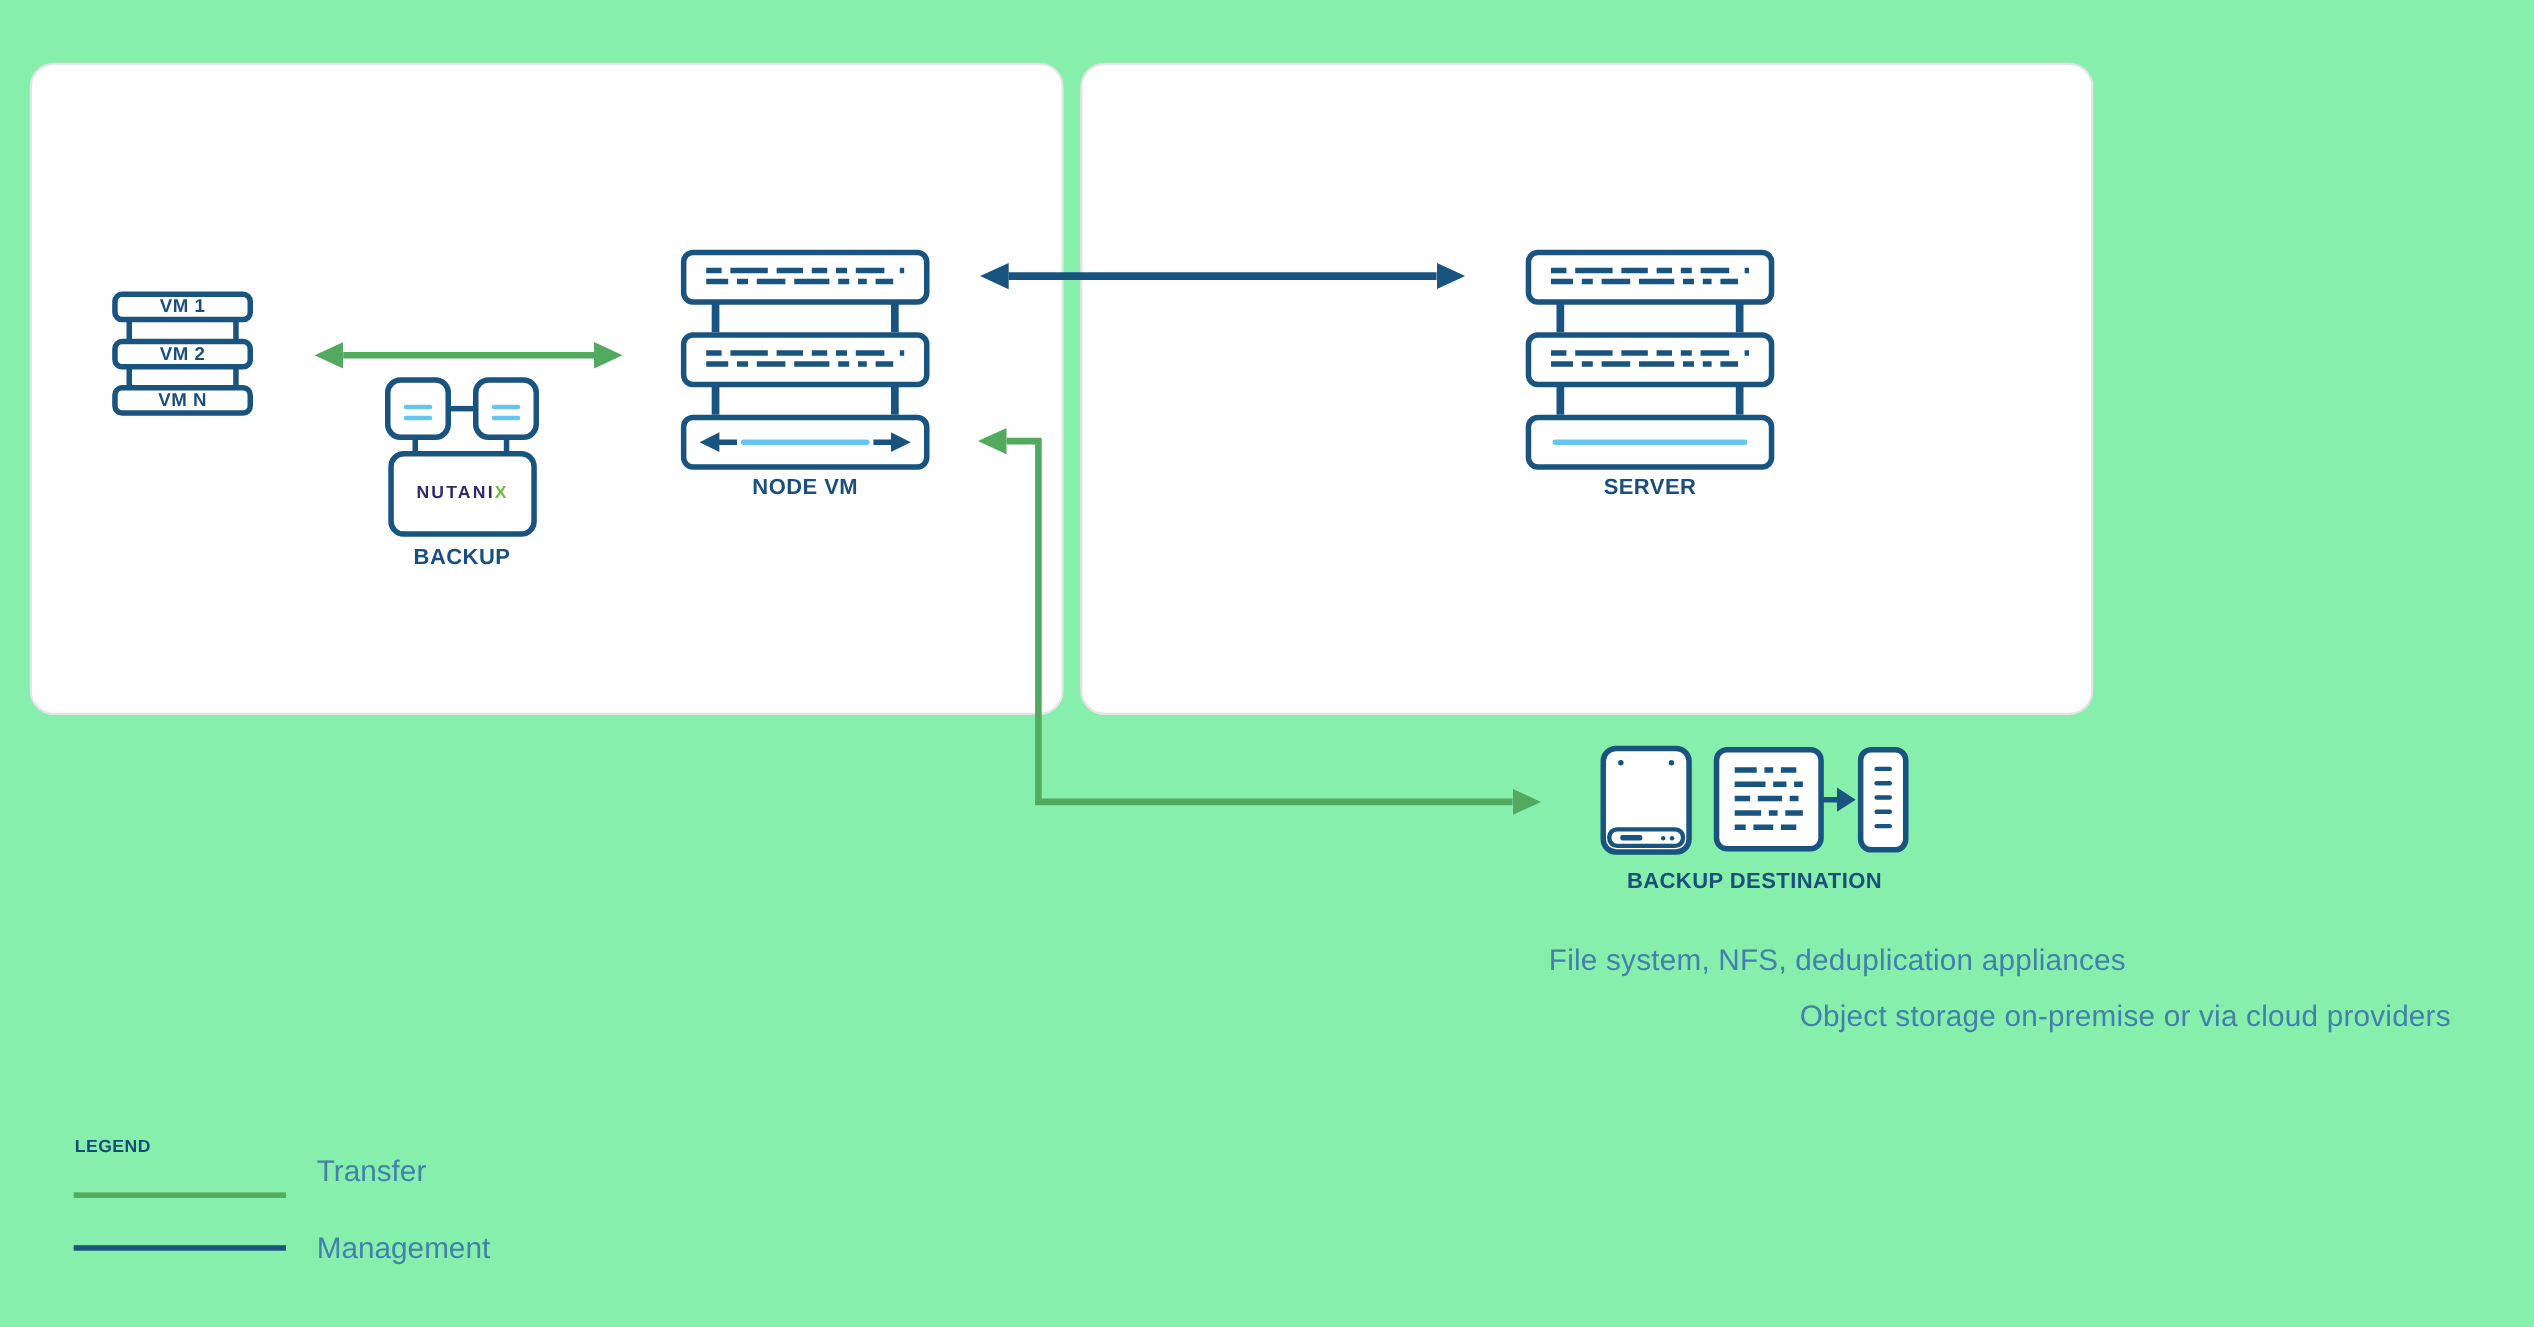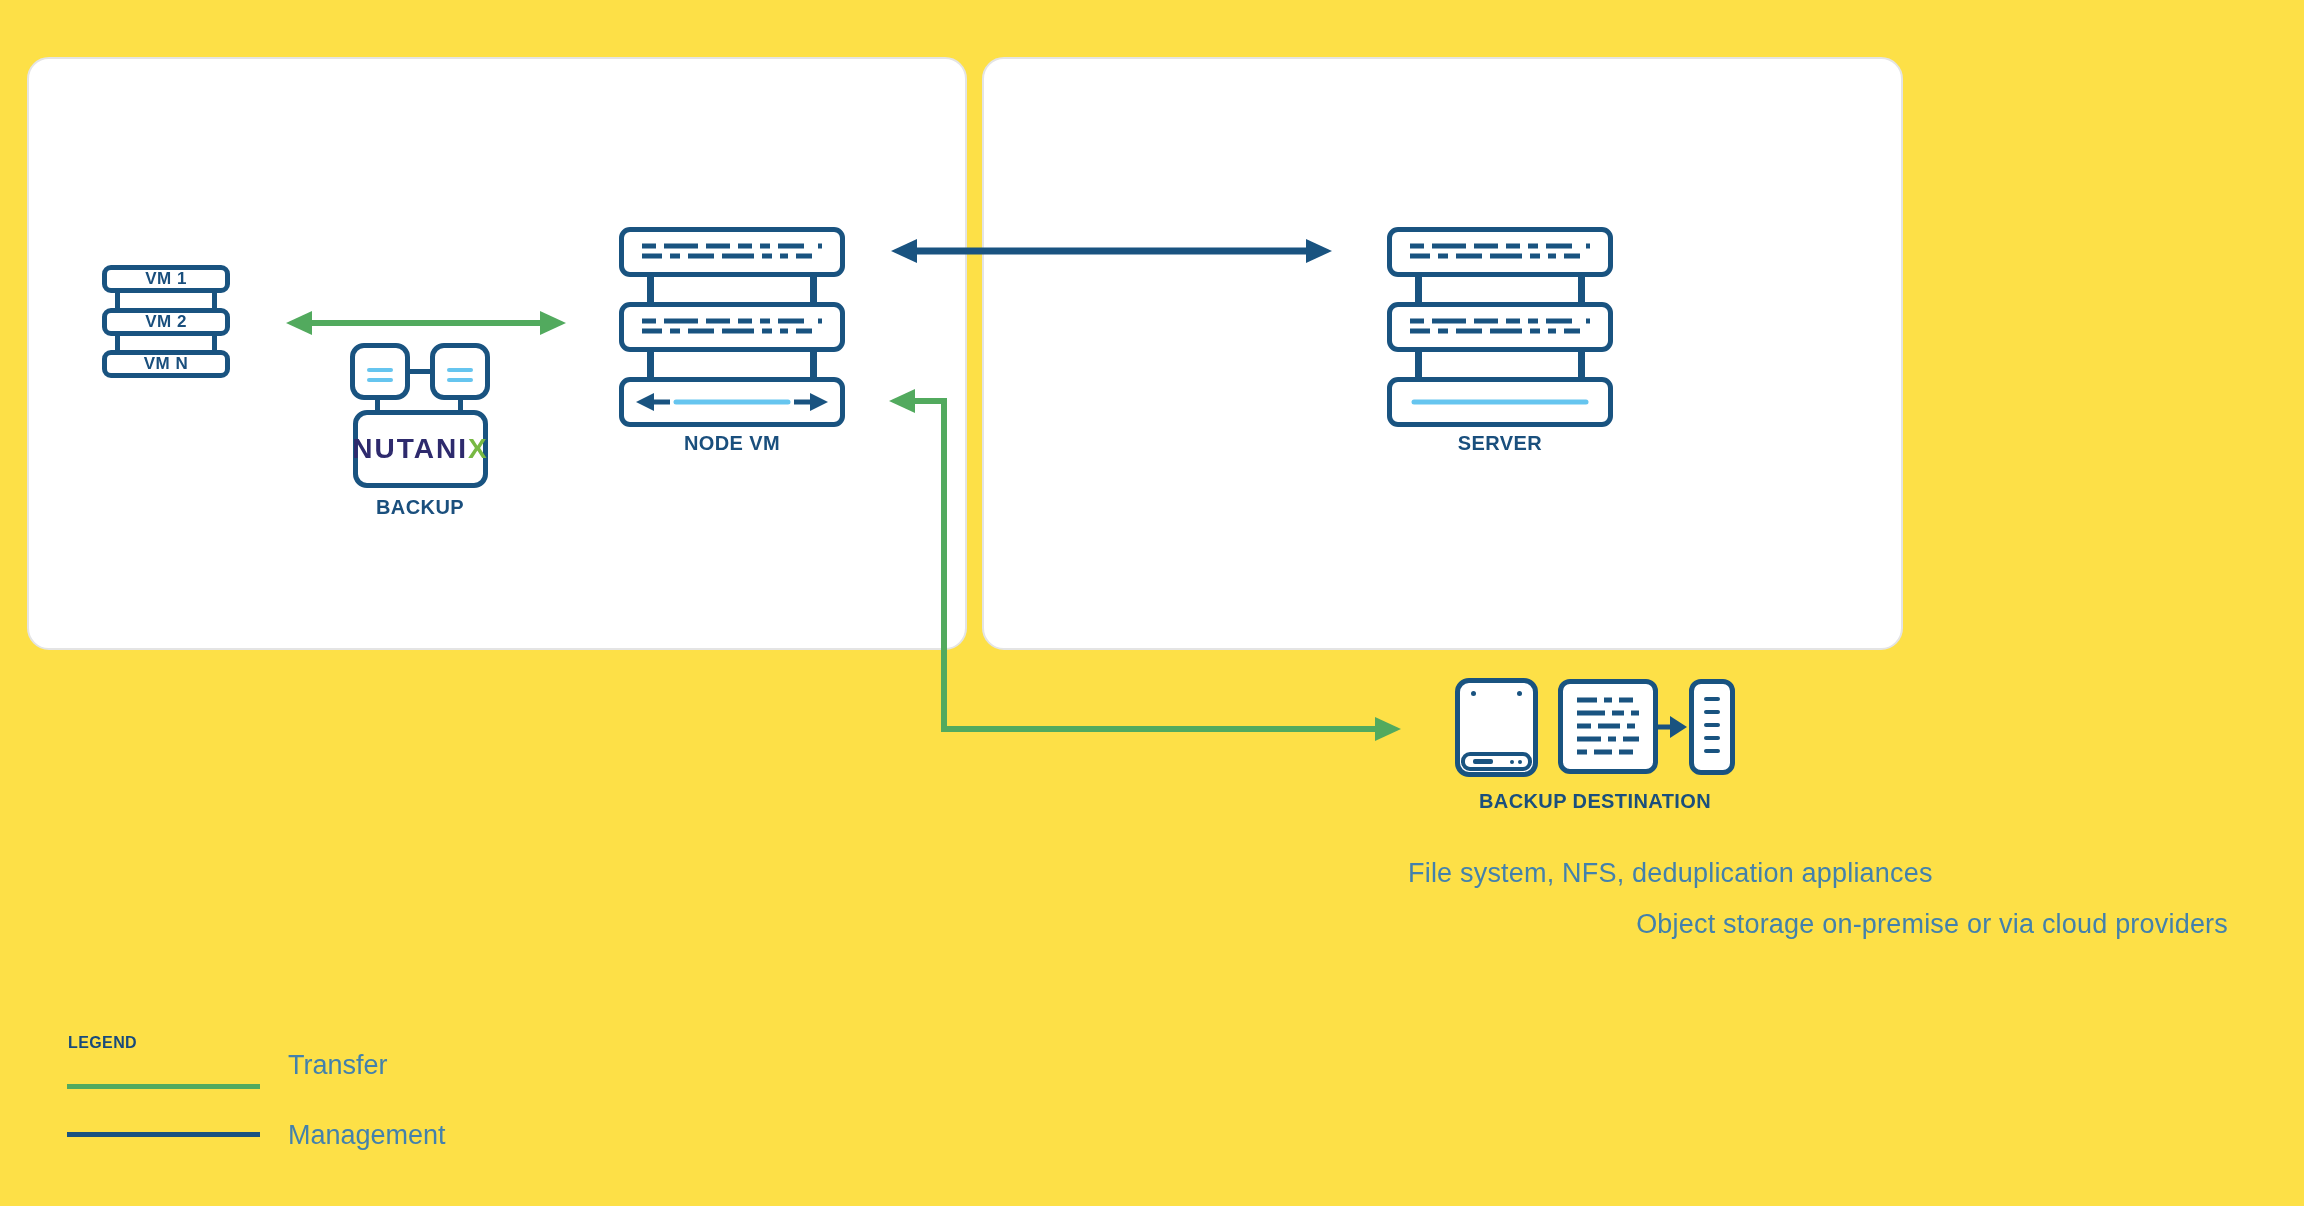--- a/index.html
+++ b/index.html
@@ -1,18 +1,18 @@
 <!DOCTYPE html>
 <html><head>
 <meta charset="utf-8">
 <style>
   html,body{margin:0;padding:0;background:#ffffff;}
   .canvas{
     position:relative;width:2304px;height:1206px;overflow:hidden;
-    font-family:"Liberation Sans","DejaVu Sans",sans-serif;background:#fde047;
+    font-family:"Liberation Sans","DejaVu Sans",sans-serif;background:#86efac;
   }
   
   .panel{position:absolute;top:57px;height:593px;border:2px solid #e4e4e4;border-radius:22px;background:#ffffff;box-sizing:border-box;}
   .panel-left{left:27px;width:940px;}
   .panel-right{left:982px;width:921px;}
   
   .connectors{position:absolute;left:0;top:0;width:2304px;height:1206px;pointer-events:none;}
   
   .vm-stack{position:absolute;left:102px;top:265px;width:128px;height:113px;}
   .vm-box{position:absolute;left:0;width:128px;height:28px;background:#fff;border:5px solid #195380;border-radius:9px;box-sizing:border-box;z-index:2;display:flex;align-items:center;justify-content:center;font-weight:bold;font-size:17px;letter-spacing:.5px;color:#1a4f7d;}
@@ -22,21 +22,21 @@
   .rack-unit{position:absolute;left:0;width:226px;height:50px;background:#fff;border:5px solid #195380;border-radius:11px;box-sizing:border-box;z-index:2;}
   .rack-stub{position:absolute;width:7px;height:29px;background:#195380;z-index:1;}
   .rack-unit svg{position:absolute;left:0;top:0;}
   
   .cluster{position:absolute;left:350px;top:343px;width:140px;height:160px;}
   .cl-node{position:absolute;top:0;width:60px;height:57px;border:5px solid #195380;border-radius:14px;background:#fff;box-sizing:border-box;z-index:2;}
   .cl-node .bar{position:absolute;left:12px;width:26px;height:4px;background:#66c5ef;border-radius:2px;}
   .cl-link{position:absolute;left:58px;top:26px;width:24px;height:5px;background:#195380;z-index:1;}
   .cl-stub{position:absolute;top:54px;width:5px;height:16px;background:#195380;z-index:1;}
   .cl-box{position:absolute;left:3px;top:67px;width:135px;height:78px;border:5px solid #195380;border-radius:14px;background:#fff;box-sizing:border-box;z-index:2;display:flex;align-items:center;justify-content:center;}
-  .nutanix-logo{font-weight:bold;font-size:28px;letter-spacing:2px;color:#2e2a6d;}
+  .nutanix-logo{font-weight:bold;font-size:16px;letter-spacing:2px;color:#2e2a6d;}
   .nutanix-logo .x{color:#78b943;}
   
   .icon-label{position:absolute;font-weight:bold;font-size:20px;letter-spacing:.4px;color:#1a4f7d;text-align:center;}
   
   .bk-disk{position:absolute;left:1455px;top:678px;width:83px;height:99px;border:5px solid #195380;border-radius:14px;background:#fff;box-sizing:border-box;}
   .bk-disk .dot{position:absolute;width:5px;height:5px;border-radius:50%;background:#195380;}
   .bk-disk .tray{position:absolute;left:1px;right:1px;bottom:1px;height:19px;border:4px solid #195380;border-radius:9px;box-sizing:border-box;}
   .bk-disk .tray .dash{position:absolute;left:8px;top:3px;width:20px;height:5px;border-radius:2px;background:#195380;}
   .bk-disk .tray .d1{position:absolute;right:14px;top:4px;width:4px;height:4px;border-radius:50%;background:#195380;}
   .bk-disk .tray .d2{position:absolute;right:6px;top:4px;width:4px;height:4px;border-radius:50%;background:#195380;}

